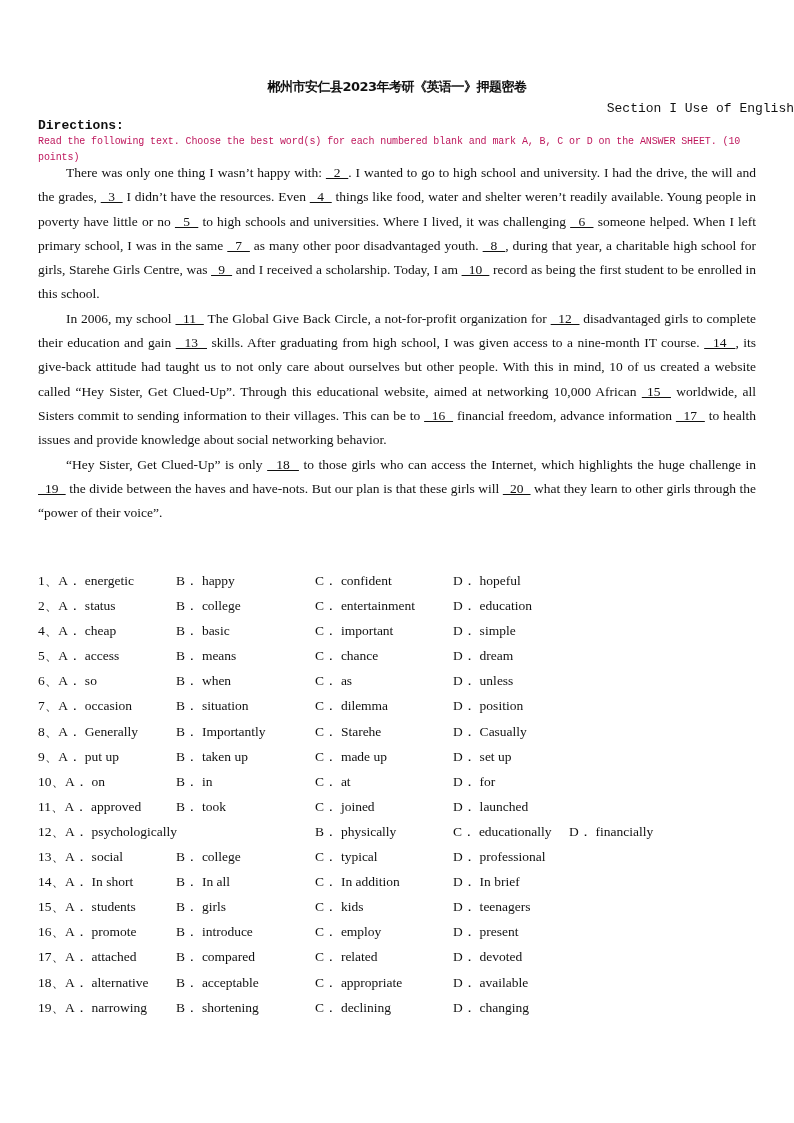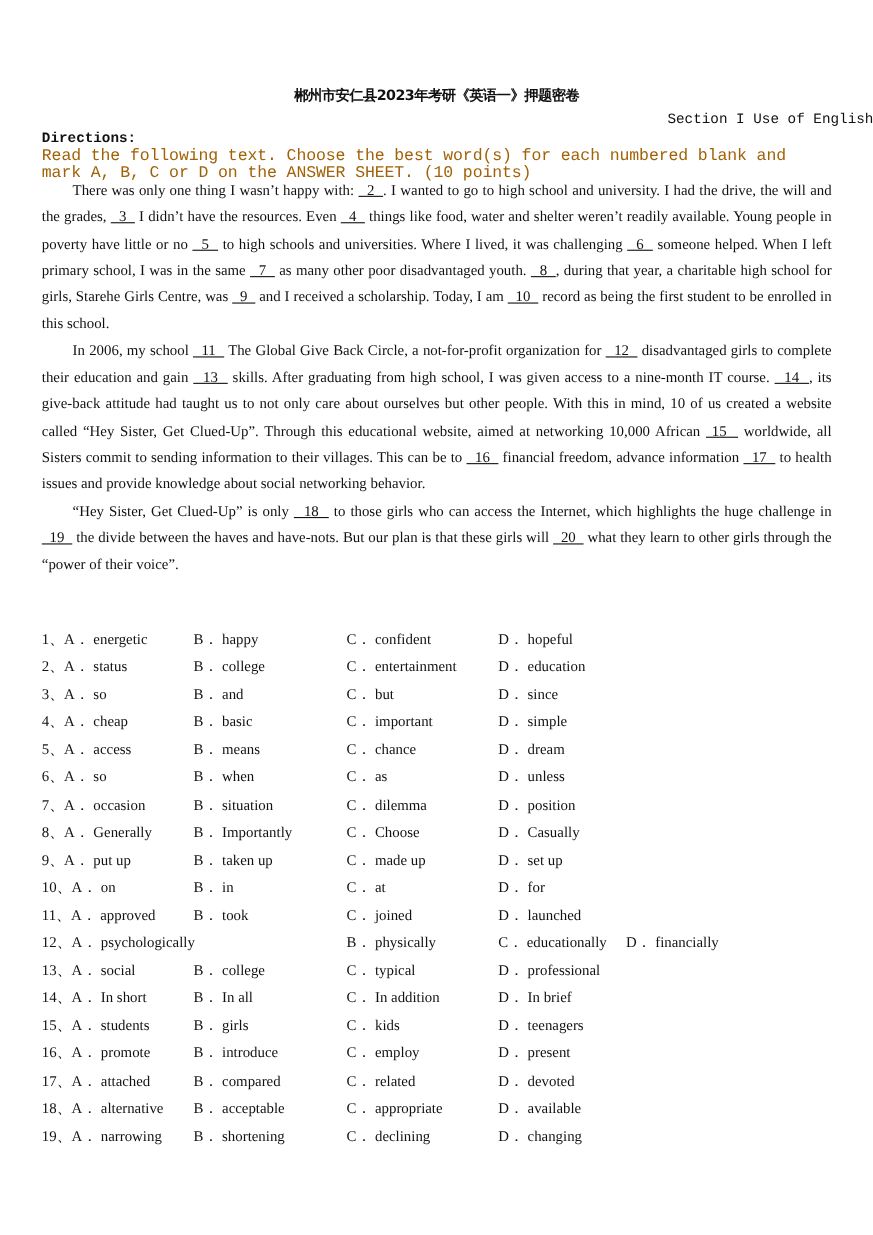--- a/index.html
+++ b/index.html
@@ -13,21 +13,21 @@
   .subtitle {
     position: absolute; top: 101px; left: 0; width: 794px; text-align: right;
     font-family: "Liberation Mono", monospace; font-size: 13px; color: #111;
   }
   .directions-head {
     position: absolute; top: 118px; left: 38px;
     font-family: "Liberation Mono", monospace; font-size: 13px; font-weight: bold; color: #111;
   }
   .directions-text {
     position: absolute; top: 134px; left: 38px; width: 720px;
-    font-family: "Liberation Mono", monospace; font-size: 15px; line-height: 16px; color: #a16207;
+    font-family: "Liberation Mono", monospace; font-size: 10px; line-height: 16px; color: #be185d;
     letter-spacing: -0.1px;
   }
   .passage {
     position: absolute; top: 161px; left: 38px; width: 718px;
     font-family: "Liberation Serif", serif; font-size: 13.5px; line-height: 24.3px; color: #111;
     text-align: justify;
   }
   .passage p { margin: 0; text-indent: 28px; }
   .blank { text-decoration: underline; white-space: pre; }
   .options {
@@ -64,26 +64,20 @@
         <span class="c-c">C． confident</span>
         <span class="c-d">D． hopeful</span>
       </div>
       <div class="opt-row">
         <span class="c-a">2、A． status</span>
         <span class="c-b">B． college</span>
         <span class="c-c">C． entertainment</span>
         <span class="c-d">D． education</span>
       </div>
       <div class="opt-row">
-        <span class="c-a">3、A． so</span>
-        <span class="c-b">B． and</span>
-        <span class="c-c">C． but</span>
-        <span class="c-d">D． since</span>
-      </div>
-      <div class="opt-row">
         <span class="c-a">4、A． cheap</span>
         <span class="c-b">B． basic</span>
         <span class="c-c">C． important</span>
         <span class="c-d">D． simple</span>
       </div>
       <div class="opt-row">
         <span class="c-a">5、A． access</span>
         <span class="c-b">B． means</span>
         <span class="c-c">C． chance</span>
         <span class="c-d">D． dream</span>
@@ -96,21 +90,21 @@
       </div>
       <div class="opt-row">
         <span class="c-a">7、A． occasion</span>
         <span class="c-b">B． situation</span>
         <span class="c-c">C． dilemma</span>
         <span class="c-d">D． position</span>
       </div>
       <div class="opt-row">
         <span class="c-a">8、A． Generally</span>
         <span class="c-b">B． Importantly</span>
-        <span class="c-c">C． Choose</span>
+        <span class="c-c">C． Starehe</span>
         <span class="c-d">D． Casually</span>
       </div>
       <div class="opt-row">
         <span class="c-a">9、A． put up</span>
         <span class="c-b">B． taken up</span>
         <span class="c-c">C． made up</span>
         <span class="c-d">D． set up</span>
       </div>
       <div class="opt-row">
         <span class="c-a">10、A． on</span>

